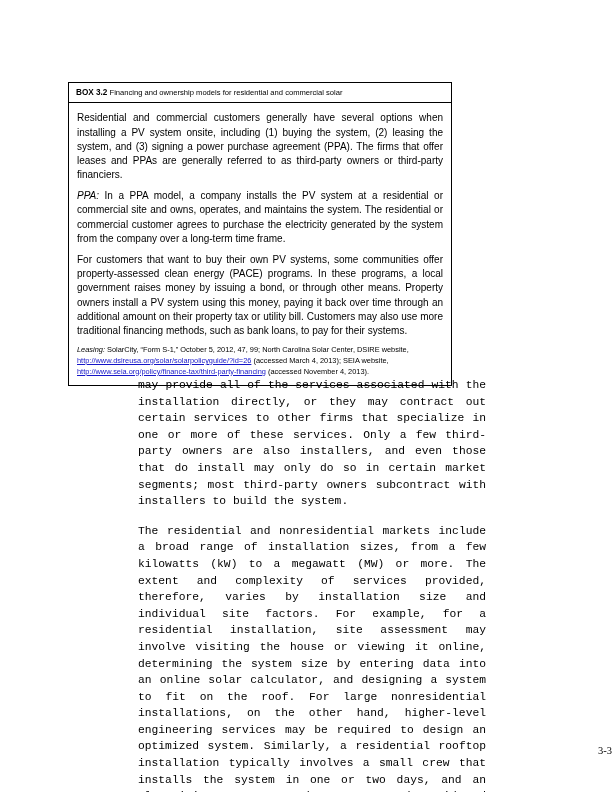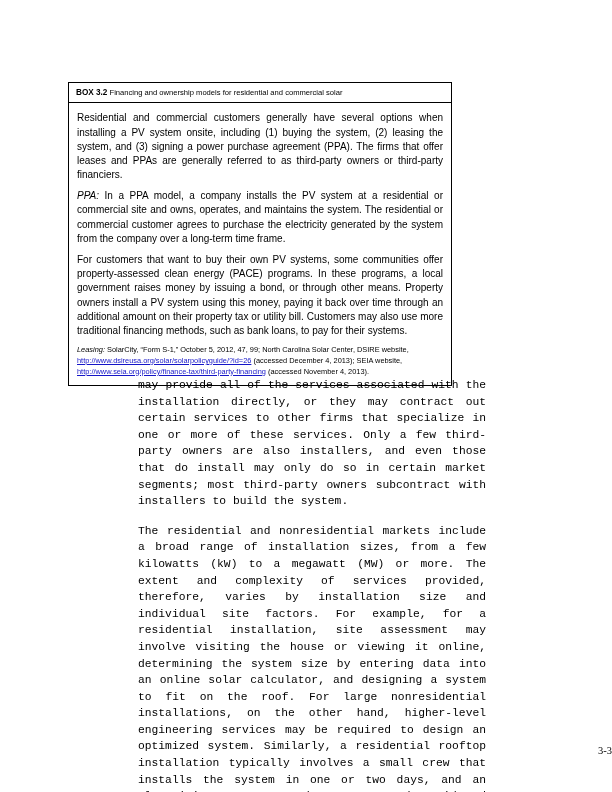--- a/index.html
+++ b/index.html
@@ -117,21 +117,21 @@
       <span class="box-label">BOX 3.2</span>
       <span class="box-title">Financing and ownership models for residential and commercial solar</span>
     </div>
     <div class="box-body">
       <p>Residential and commercial customers generally have several options when installing a PV system onsite, including (1) buying the system, (2) leasing the system, and (3) signing a power purchase agreement (PPA). The firms that offer leases and PPAs are generally referred to as third-party owners or third-party financiers.</p>
       <p><span class="lead-italic">PPA:</span> In a PPA model, a company installs the PV system at a residential or commercial site and owns, operates, and maintains the system. The residential or commercial customer agrees to purchase the electricity generated by the system from the company over a long-term time frame.</p>
       <p class="last">For customers that want to buy their own PV systems, some communities offer property-assessed clean energy (PACE) programs. In these programs, a local government raises money by issuing a bond, or through other means. Property owners install a PV system using this money, paying it back over time through an additional amount on their property tax or utility bill. Customers may also use more traditional financing methods, such as bank loans, to pay for their systems.</p>
     </div>
     <div class="box-sources">
       <span class="src-label">Leasing:</span><span> SolarCity, “Form S-1,” October 5, 2012, 47, 99; North Carolina Solar Center, DSIRE website,</span><br>
-      <a class="url" href="#">http://www.dsireusa.org/solar/solarpolicyguide/?id=26</a><span> (accessed December 4, 2013); SEIA website,</span><br>
+      <a class="url" href="#">http://www.dsireusa.org/solar/solarpolicyguide/?id=26</a><span> (accessed March 4, 2013); SEIA website,</span><br>
       <a class="url" href="#">http://www.seia.org/policy/finance-tax/third-party-financing</a><span> (accessed November 4, 2013).</span>
     </div>
   </div>
 
   <div class="body-col">
     <p class="indent">may provide all of the services associated with the installation directly, or they may contract out certain services to other firms that specialize in one or more of these services. Only a few third-party owners are also installers, and even those that do install may only do so in certain market segments; most third-party owners subcontract with installers to build the system.</p>
     <p class="indent">The residential and nonresidential markets include a broad range of installation sizes, from a few kilowatts (kW) to a megawatt (MW) or more. The extent and complexity of services provided, therefore, varies by installation size and individual site factors. For example, for a residential installation, site assessment may involve visiting the house or viewing it online, determining the system size by entering data into an online solar calculator, and designing a system to fit on the roof. For large nonresidential installations, on the other hand, higher-level engineering services may be required to design an optimized system. Similarly, a residential rooftop installation typically involves a small crew that installs the system in one or two days, and an electrician to connect the system to the grid and possibly supervise the installation. A large nonresidential installation may involve grading the site, fencing it, and installing a large number of pylons in the ground, as well as installing centralized inverters and a transformer, all of which may involve much more equipment and possibly a wide range of subcontractors. O&amp;M services also vary considerably by project type. For a residential installation, services typically include monitoring the system and responding to component failures, whereas nonresidential O&amp;M services may include more preventative maintenance.</p>
 
   </div>
 

